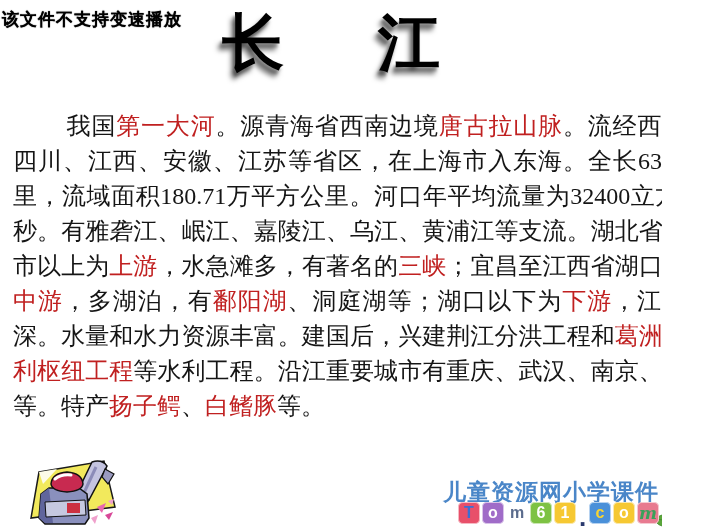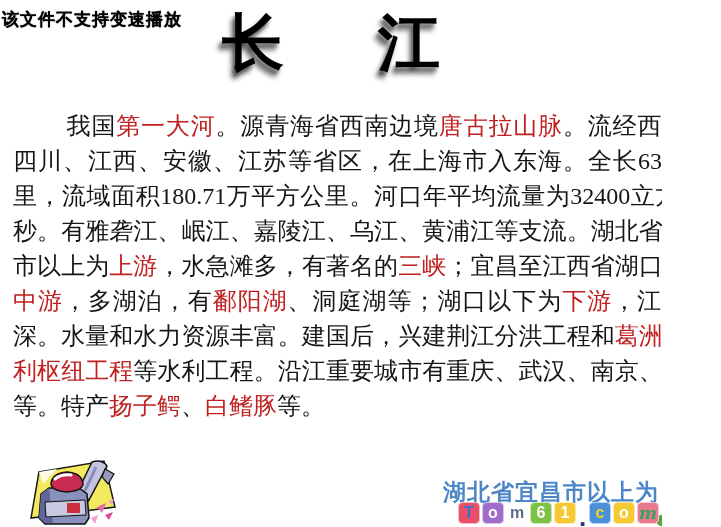--- a/index.html
+++ b/index.html
@@ -109,21 +109,21 @@
     <polygon points="100,57 108,54 104,62" fill="#d84898"></polygon>
     <polygon points="86,60 93,57 90,66" fill="#f0a0cc"></polygon>
     <polygon points="103,43 109,41 107,47" fill="#f0a0cc"></polygon>
   </svg>
 
   <svg class="globe" width="42" height="13" viewBox="0 0 42 26">
     <ellipse cx="21" cy="13" rx="20" ry="12" fill="#5aa53a" stroke="#3c8a28" stroke-width="1.5"></ellipse>
     <path d="M21,1 Q30,13 21,25 M21,1 Q12,13 21,25 M2,10 Q21,16 40,10" stroke="#3c8a28" stroke-width="1.5" fill="none"></path>
   </svg>
 
-  <div class="site-name" style="color: rgb(74, 134, 200);">湖北省宜昌市以上为</div>
+  <div class="site-name" style="color: rgb(74, 134, 200);">儿童资源网小学课件</div>
   <div class="logo">
       <span class="tile" style="background: rgb(232, 80, 106); color: rgb(59, 111, 212);">T</span>
       <span class="tile" style="background: rgb(160, 108, 200); color: rgb(255, 255, 255);">o</span>
       <span class="tile" style="background: rgb(255, 255, 255); color: rgb(90, 107, 140);">m</span>
       <span class="tile" style="background: rgb(125, 194, 67); color: rgb(255, 255, 255);">6</span>
       <span class="tile" style="background: rgb(246, 200, 50); color: rgb(255, 255, 255);">1</span>
       <span class="tile dot" style="background: transparent; color: rgb(42, 58, 110);">.</span>
       <span class="tile" style="background: rgb(74, 144, 217); color: rgb(246, 211, 50);">c</span>
       <span class="tile" style="background: rgb(246, 200, 50); color: rgb(255, 255, 255);">o</span>
       <span class="tile cursive" style="background: rgb(232, 122, 144); color: rgb(58, 160, 90);">m</span>

